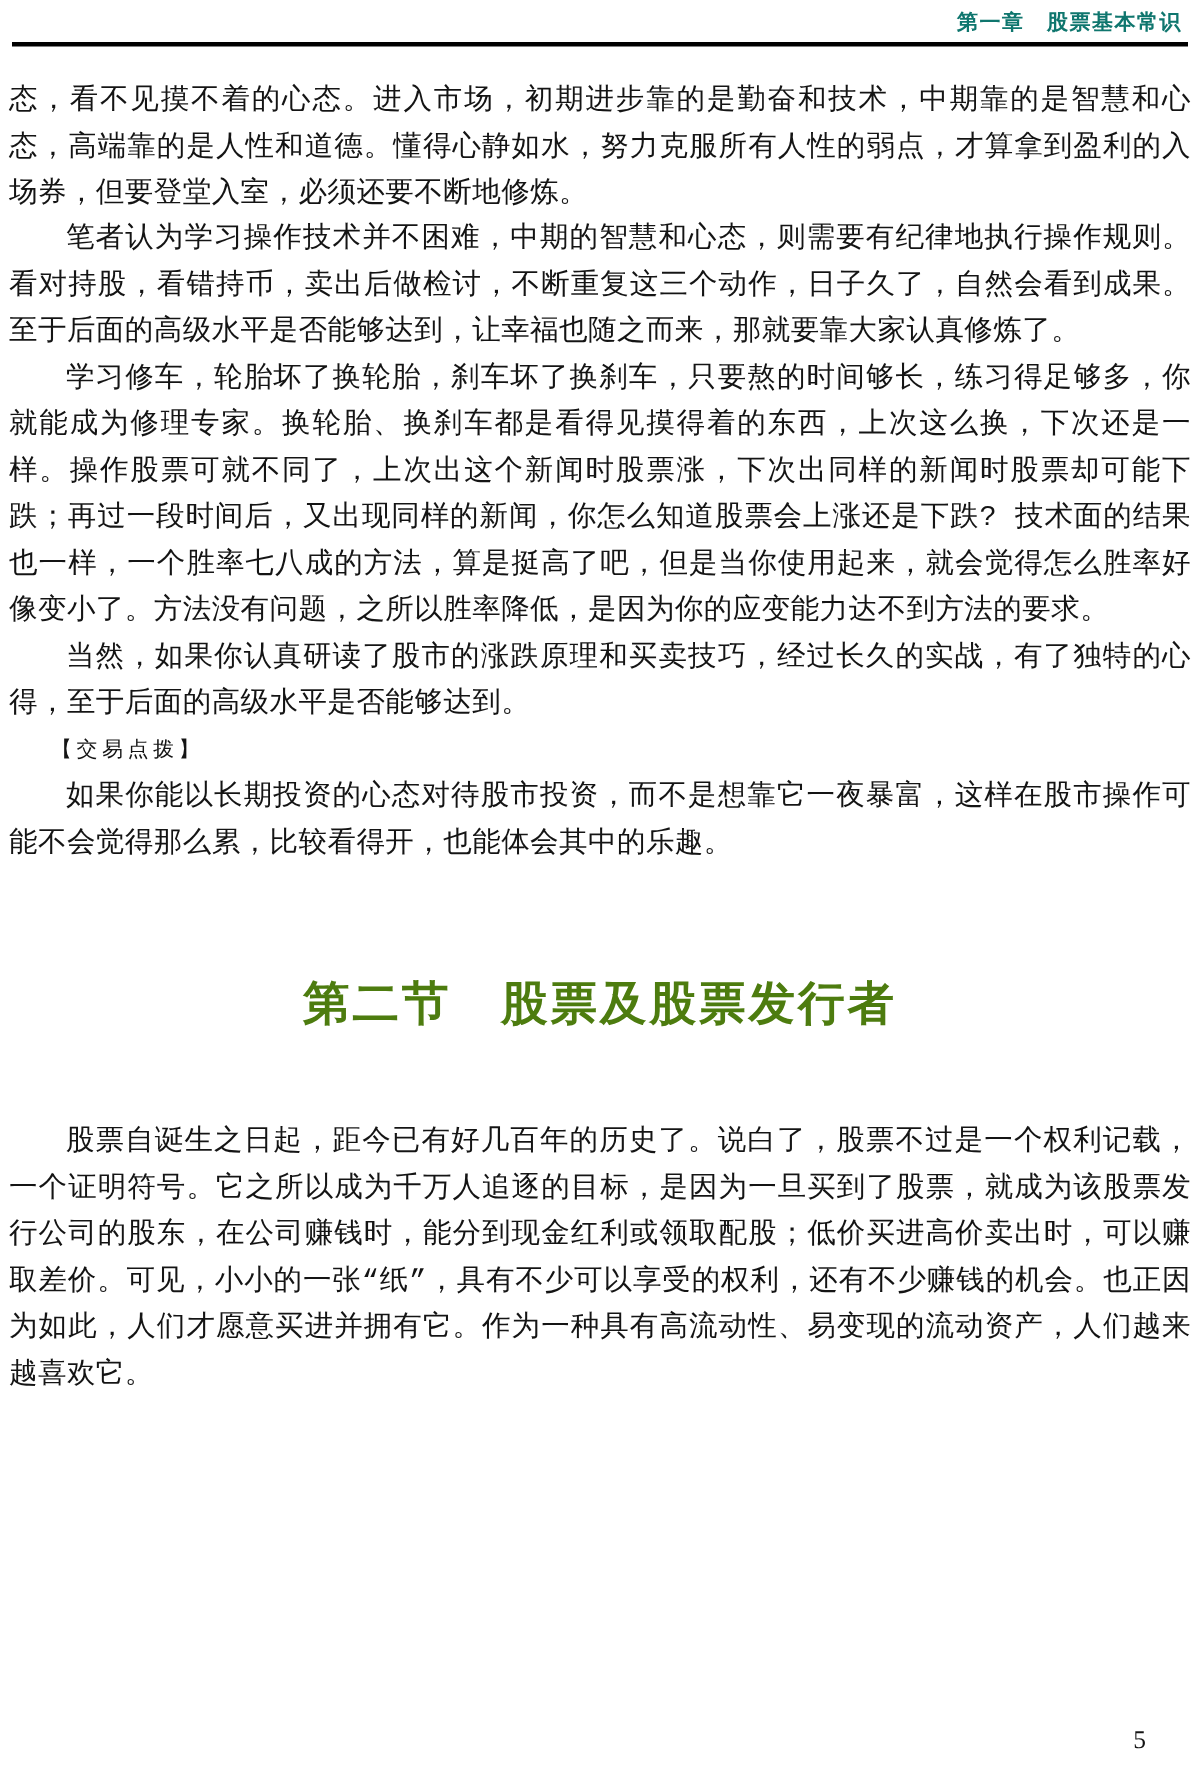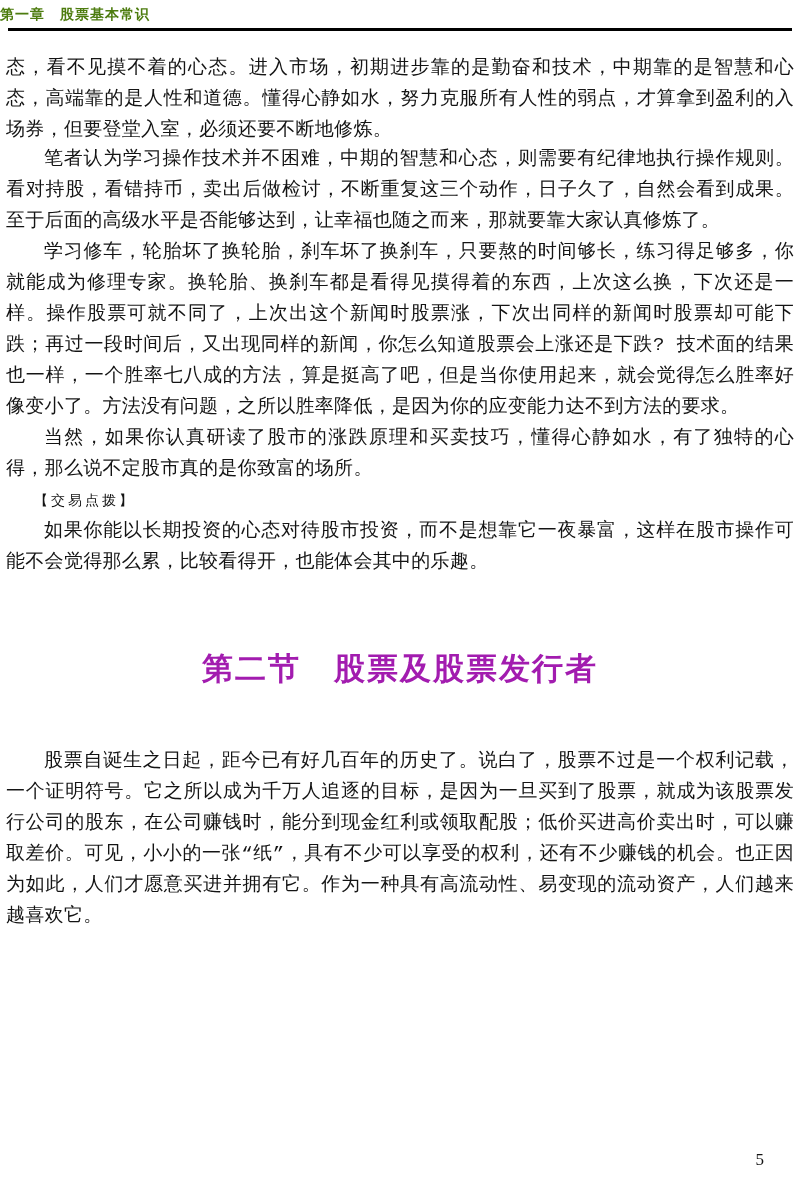--- a/index.html
+++ b/index.html
@@ -5,26 +5,27 @@
   html, body { margin: 0; padding: 0; }
   body {
     width: 800px; height: 1190px;
     background: #ffffff;
     color: #141414;
     font-family: "Liberation Serif", "DejaVu Serif", serif;
     position: relative;
     overflow: hidden;
   }
   .running-head {
+    text-align: right;
     font-family: "Liberation Sans", "DejaVu Sans", sans-serif;
     font-weight: bold;
     font-size: 14px;
     letter-spacing: 1px;
     padding: 6px 12px 4px 0;
-    color: #4d7c0f;
+    color: #0f766e;
   }
   .rule {
     height: 3px;
     background: #000;
     margin: 0 8px;
   }
   .content {
     padding: 20px 6px 0 6px;
   }
   .para {
@@ -43,21 +44,21 @@
     letter-spacing: 3px;
     font-weight: 400;
   }
   .section-title {
     text-align: center;
     font-size: 31px;
     font-weight: bold;
     letter-spacing: 2px;
     margin: 70px 0 56px 0;
     line-height: 42px;
-    color: #a21caf;
+    color: #4d7c0f;
   }
   .subsection-title {
     font-family: "Liberation Sans", "DejaVu Sans", sans-serif;
     font-weight: 600;
     font-size: 22px;
     line-height: 30px;
     letter-spacing: 1px;
     margin: 0 0 36px 0;
     padding-left: 30px;
     color: #1a1a1a;
@@ -77,21 +78,21 @@
   <header>
     <div class="running-head">第一章　股票基本常识</div>
     <div class="rule"></div>
   </header>
 
   <main class="content">
     <div id="paragraphs">
         <p class="para">态，看不见摸不着的心态。进入市场，初期进步靠的是勤奋和技术，中期靠的是智慧和心态，高端靠的是人性和道德。懂得心静如水，努力克服所有人性的弱点，才算拿到盈利的入场券，但要登堂入室，必须还要不断地修炼。</p>
         <p class="para indent">笔者认为学习操作技术并不困难，中期的智慧和心态，则需要有纪律地执行操作规则。看对持股，看错持币，卖出后做检讨，不断重复这三个动作，日子久了，自然会看到成果。至于后面的高级水平是否能够达到，让幸福也随之而来，那就要靠大家认真修炼了。</p>
         <p class="para indent">学习修车，轮胎坏了换轮胎，刹车坏了换刹车，只要熬的时间够长，练习得足够多，你就能成为修理专家。换轮胎、换刹车都是看得见摸得着的东西，上次这么换，下次还是一样。操作股票可就不同了，上次出这个新闻时股票涨，下次出同样的新闻时股票却可能下跌；再过一段时间后，又出现同样的新闻，你怎么知道股票会上涨还是下跌? 技术面的结果也一样，一个胜率七八成的方法，算是挺高了吧，但是当你使用起来，就会觉得怎么胜率好像变小了。方法没有问题，之所以胜率降低，是因为你的应变能力达不到方法的要求。</p>
-        <p class="para indent">当然，如果你认真研读了股市的涨跌原理和买卖技巧，懂得心静如水，有了独特的心得，那么说不定股市真的是你致富的场所。</p>
+        <p class="para indent">当然，如果你认真研读了股市的涨跌原理和买卖技巧，经过长久的实战，有了独特的心得，至于后面的高级水平是否能够达到。</p>
       </div>
 
     <p class="tip-heading">【交易点拨】</p>
     <p class="para indent">如果你能以长期投资的心态对待股市投资，而不是想靠它一夜暴富，这样在股市操作可能不会觉得那么累，比较看得开，也能体会其中的乐趣。</p>
 
     <h1 class="section-title">第二节　股票及股票发行者</h1>
 
 
     <div id="section-paragraphs">
         <p class="para indent">股票自诞生之日起，距今已有好几百年的历史了。说白了，股票不过是一个权利记载，一个证明符号。它之所以成为千万人追逐的目标，是因为一旦买到了股票，就成为该股票发行公司的股东，在公司赚钱时，能分到现金红利或领取配股；低价买进高价卖出时，可以赚取差价。可见，小小的一张“纸”，具有不少可以享受的权利，还有不少赚钱的机会。也正因为如此，人们才愿意买进并拥有它。作为一种具有高流动性、易变现的流动资产，人们越来越喜欢它。</p>

